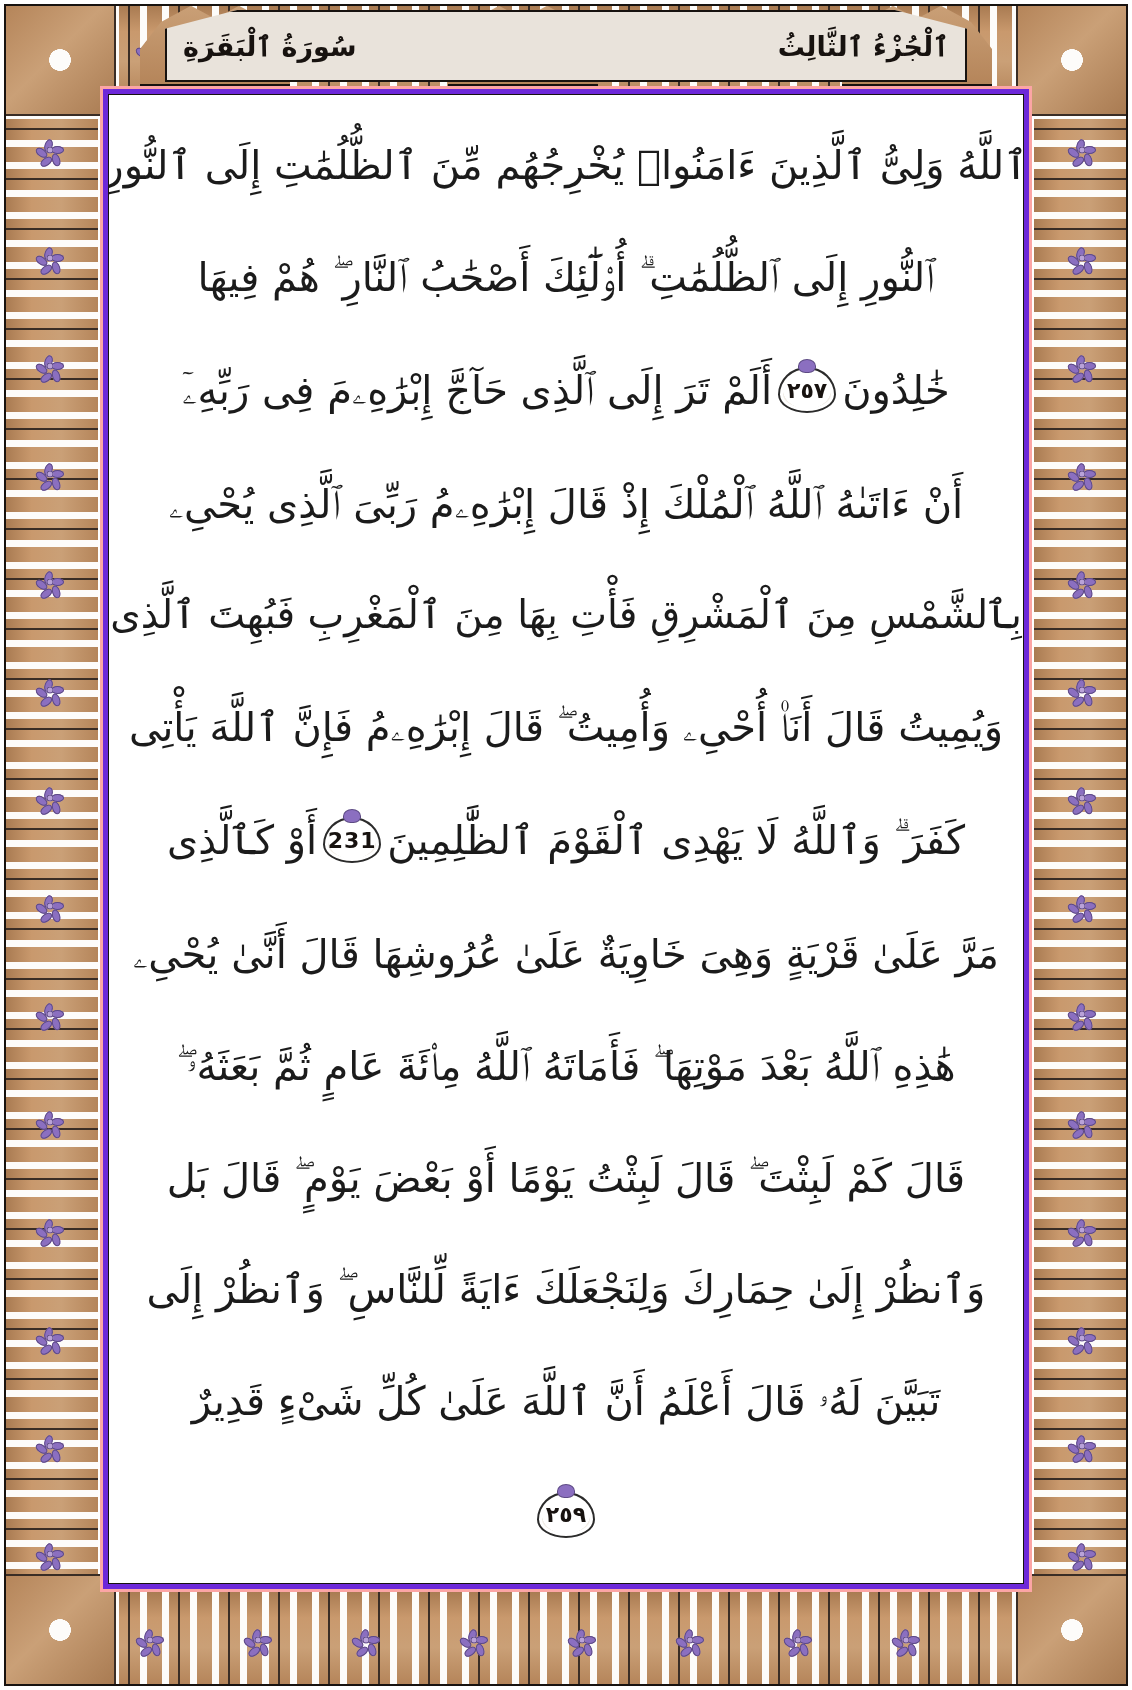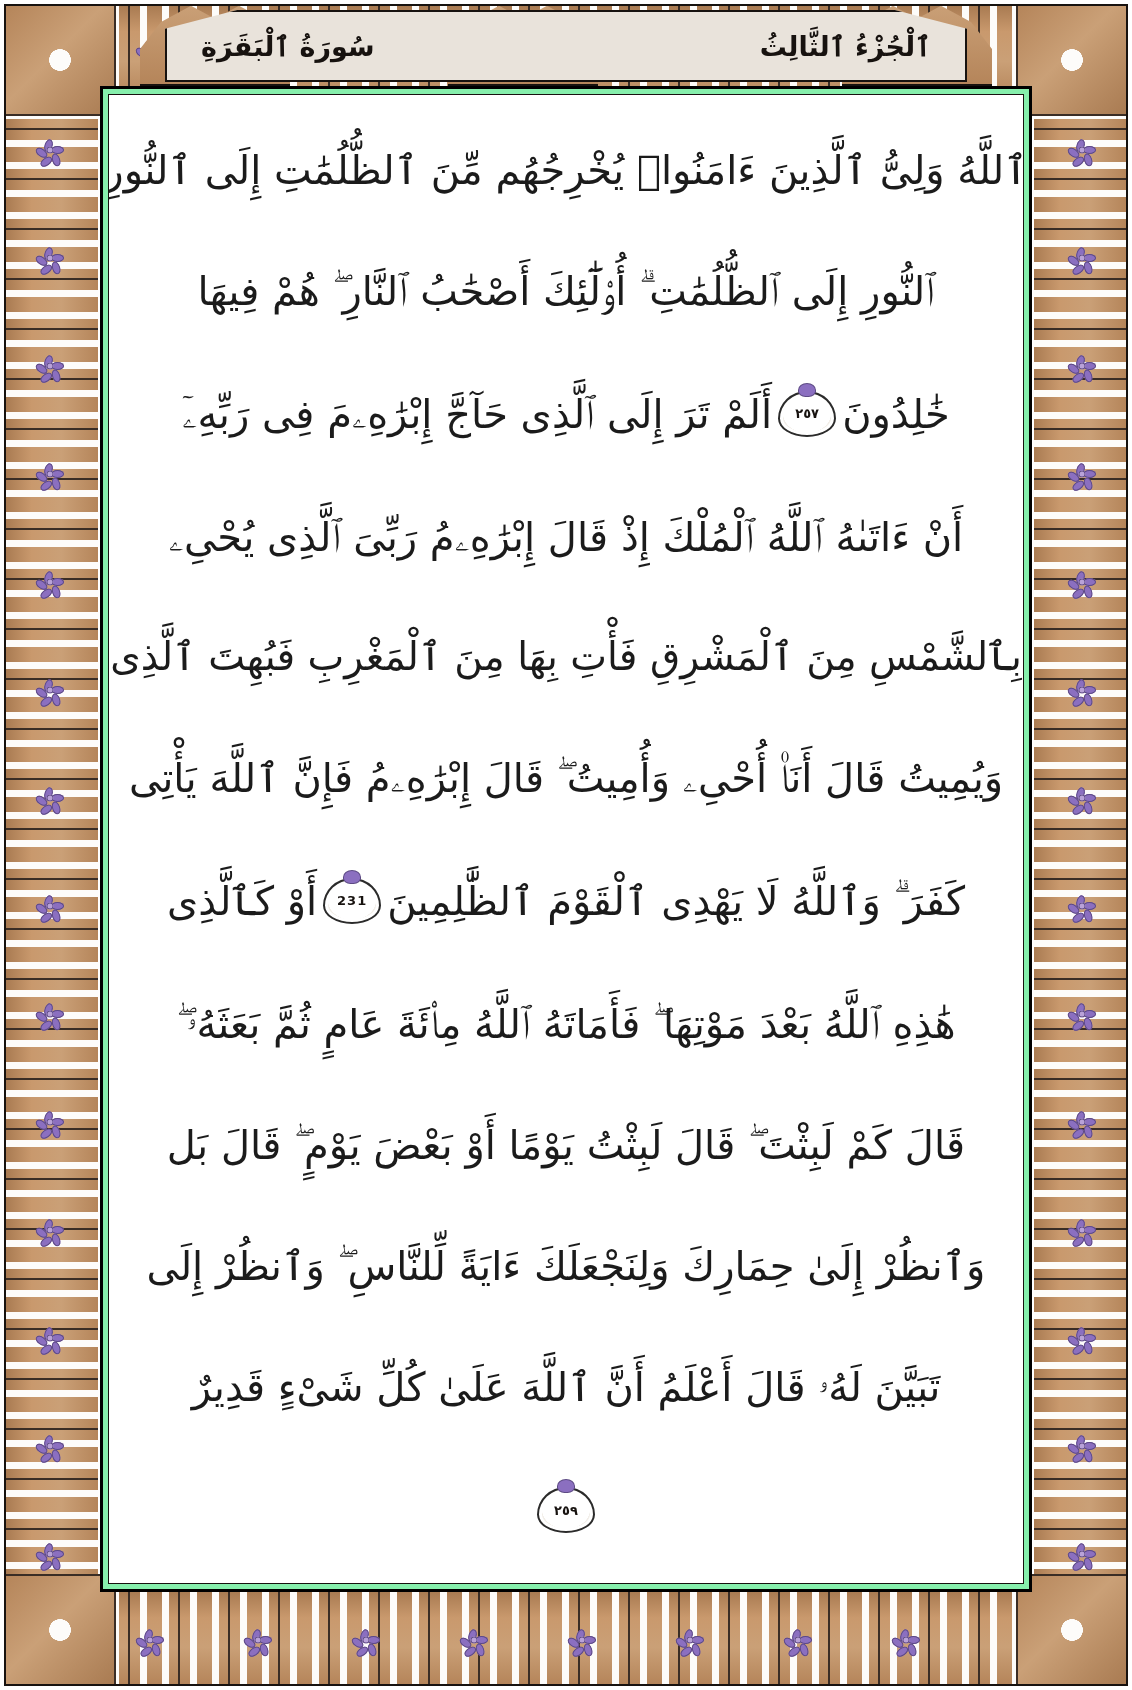--- a/index.html
+++ b/index.html
@@ -127,21 +127,21 @@
     left: 165px;
     right: 165px;
     top: 10px;
     height: 72px;
     background: #e9e3db;
     border: 2px solid #17120f;
     box-sizing: border-box;
     display: flex;
     align-items: center;
     justify-content: space-between;
-    padding: 0 34px;
+    padding: 0 16px;
     clip-path: polygon(0 100%, 0 26%, 9% 0, 91% 0, 100% 26%, 100% 100%);
   }
   .header-text {
     font-family: "DejaVu Sans", "Liberation Sans", sans-serif;
     font-size: 27px;
     color: #17120f;
     direction: rtl;
     white-space: nowrap;
     font-weight: 700;
   }
@@ -161,23 +161,23 @@
   .hdr-lobe.l2 { left: 140px; }
   .hdr-lobe.l3 { right: 140px; }
 
   
   .text-frame {
     position: absolute;
     left: 100px;
     right: 100px;
     top: 86px;
     bottom: 98px;
-    border: 3px solid #000000;
+    border: 3px solid #fca5a5;
     box-sizing: border-box;
-    background: #86efac;
+    background: #6d28d9;
     padding: 4px;
   }
   .text-frame-inner {
     position: absolute;
     inset: 5px;
     border: 1px solid #17120f;
     box-sizing: border-box;
     background: #ffffff;
     overflow: hidden;
   }
@@ -211,21 +211,21 @@
   
   .ayah-marker {
     display: inline-flex;
     align-items: center;
     justify-content: center;
     width: 54px;
     height: 42px;
     position: relative;
     flex: 0 0 auto;
     font-family: "DejaVu Sans", "Liberation Sans", sans-serif;
-    font-size: 13px;
+    font-size: 22px;
     color: #17120f;
     background:
       radial-gradient(ellipse at 50% 50%, #ffffff 0 62%, transparent 63%),
       radial-gradient(ellipse at 50% 50%, #f2eee8 0 78%, transparent 79%);
     border: 2px solid #2b2b2b;
     border-radius: 50% 50% 50% 50% / 60% 60% 40% 40%;
     box-shadow: inset 0 0 0 3px #ffffff;
   }
   .ayah-marker::before {
     content: "";
@@ -674,20 +674,23 @@
             <span class="txt">وَيُمِيتُ قَالَ أَنَا۠ أُحْىِۦ وَأُمِيتُ ۖ قَالَ إِبْرَٰهِۦمُ فَإِنَّ ٱللَّهَ يَأْتِى</span>
           </div>
           <div class="qline">
             <span class="txt">كَفَرَ ۗ وَٱللَّهُ لَا يَهْدِى ٱلْقَوْمَ ٱلظَّٰلِمِينَ</span>
             <span class="ayah-marker">
               <span class="ayah-num">231</span>
             </span>
             <span class="txt">أَوْ كَٱلَّذِى</span>
           </div>
           <div class="qline">
+            <span class="txt">مَرَّ عَلَىٰ قَرْيَةٍ وَهِىَ خَاوِيَةٌ عَلَىٰ عُرُوشِهَا قَالَ أَنَّىٰ يُحْىِۦ</span>
+          </div>
+          <div class="qline">
             <span class="txt">هَٰذِهِ ٱللَّهُ بَعْدَ مَوْتِهَا ۖ فَأَمَاتَهُ ٱللَّهُ مِا۟ئَةَ عَامٍ ثُمَّ بَعَثَهُۥ ۖ</span>
           </div>
           <div class="qline">
             <span class="txt">قَالَ كَمْ لَبِثْتَ ۖ قَالَ لَبِثْتُ يَوْمًا أَوْ بَعْضَ يَوْمٍ ۖ قَالَ بَل</span>
           </div>
           <div class="qline">
             <span class="txt">وَٱنظُرْ إِلَىٰ حِمَارِكَ وَلِنَجْعَلَكَ ءَايَةً لِّلنَّاسِ ۖ وَٱنظُرْ إِلَى</span>
           </div>
           <div class="qline">
             <span class="txt">تَبَيَّنَ لَهُۥ قَالَ أَعْلَمُ أَنَّ ٱللَّهَ عَلَىٰ كُلِّ شَىْءٍ قَدِيرٌ</span>

